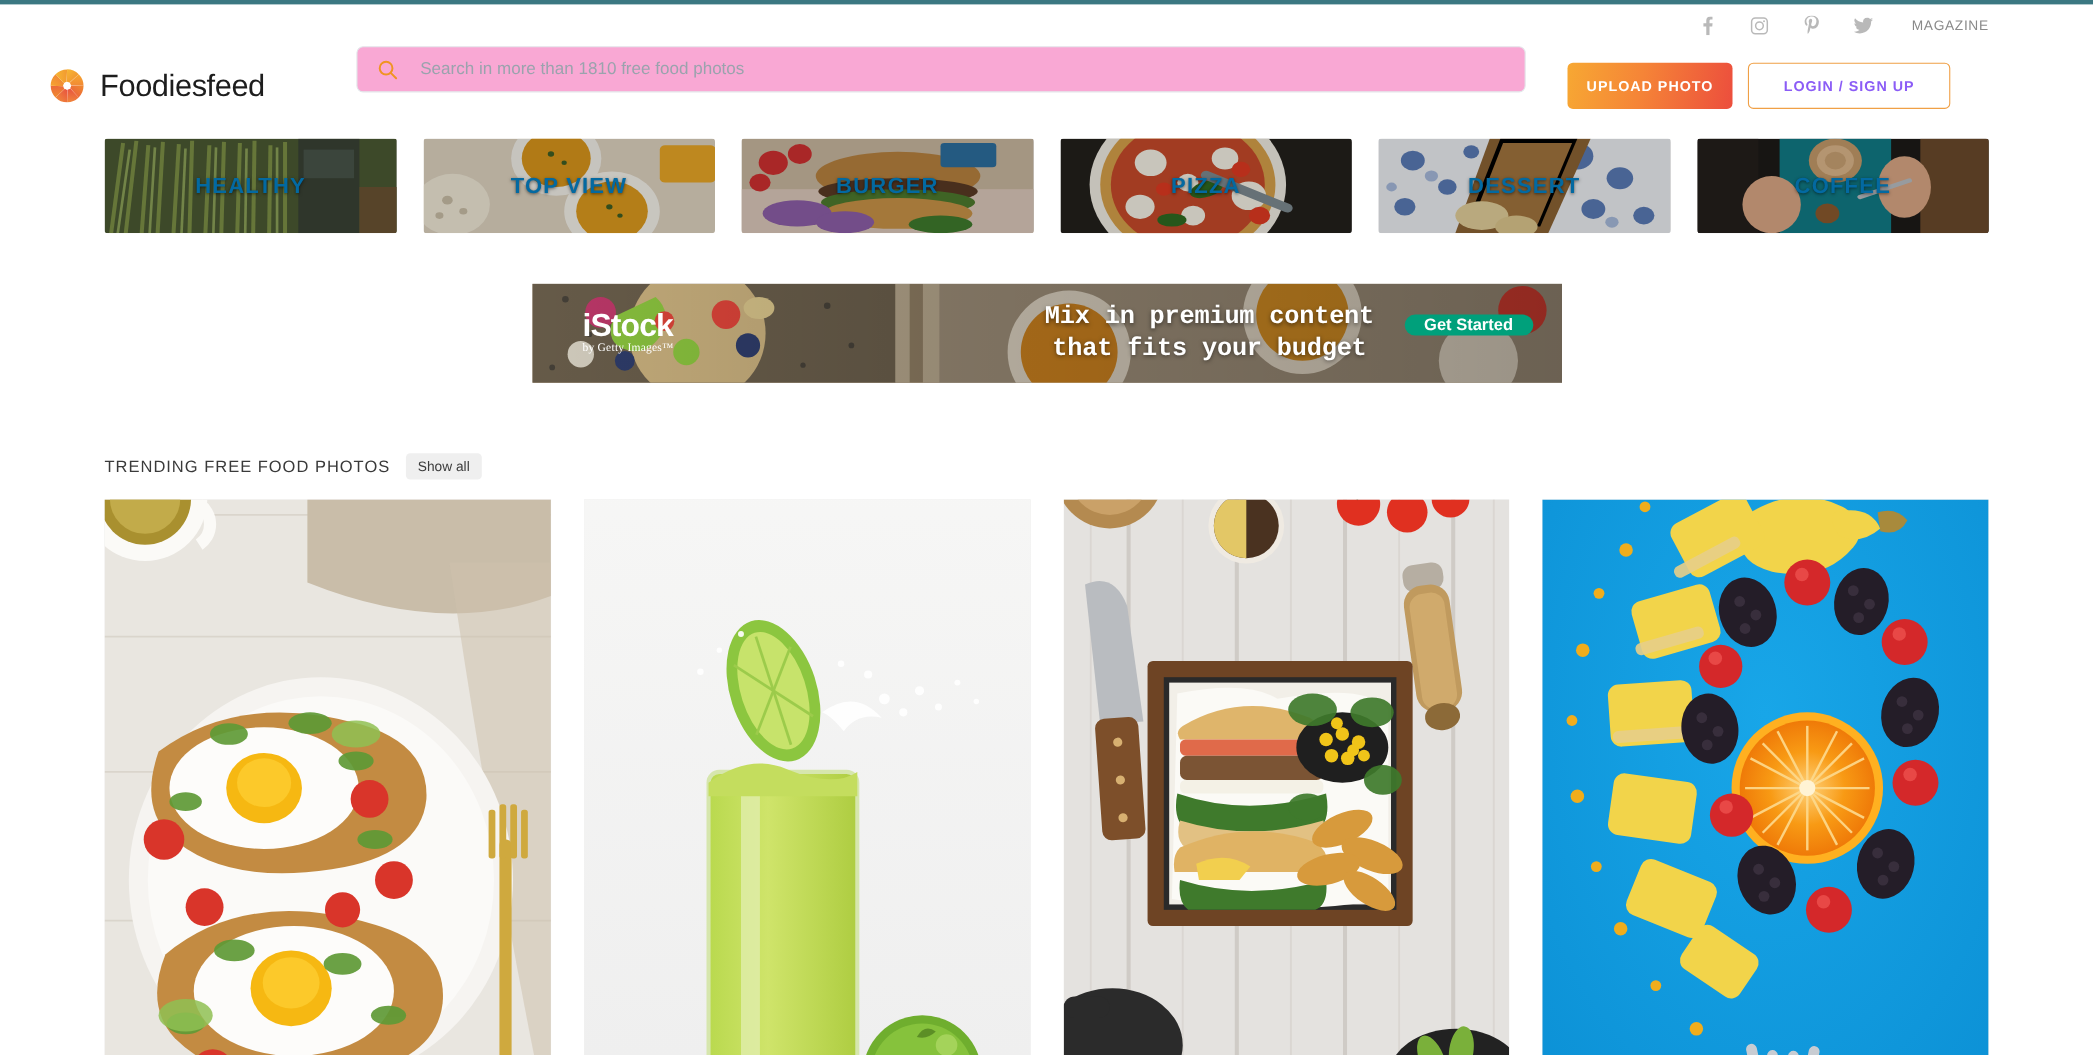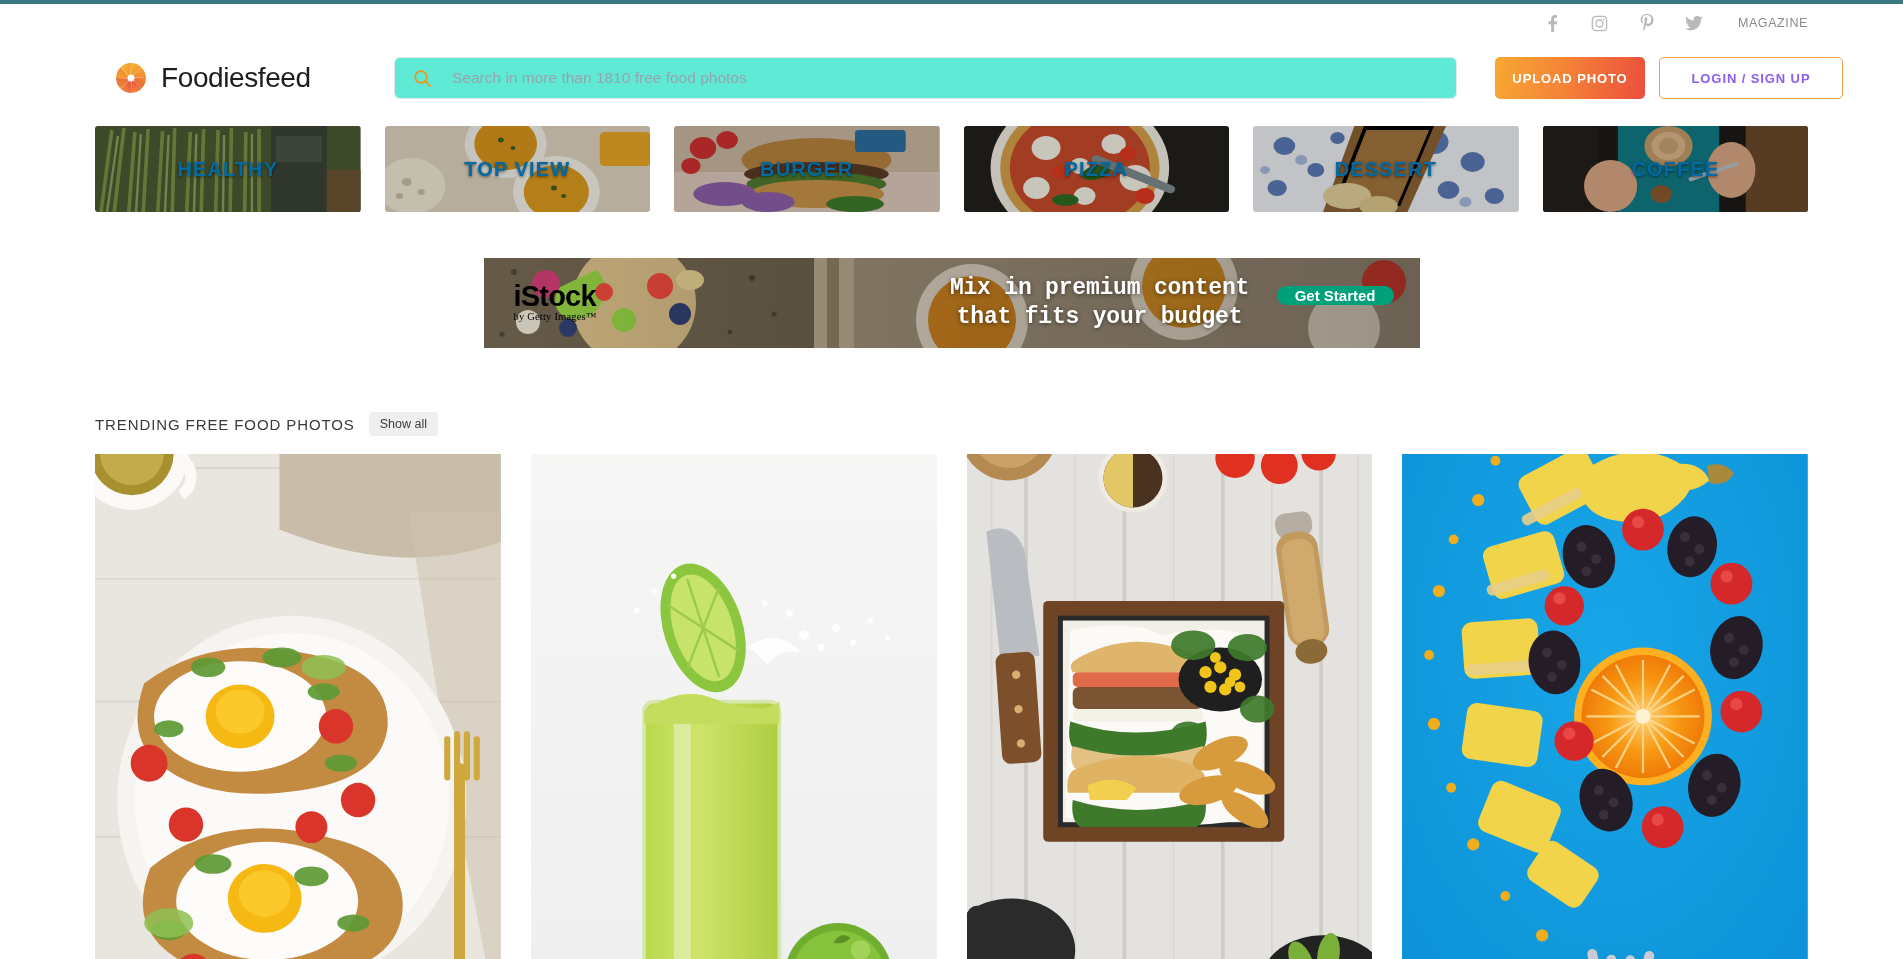--- a/index.html
+++ b/index.html
@@ -45,22 +45,21 @@
     letter-spacing: 0.6px;
     color: #8a8a8a;
     cursor: pointer;
     font-family: "Liberation Sans", sans-serif;
   }
 
   
   .header {
     height: 72px;
     display: flex;
-    align-items: center;
-    padding: 0 114px;
+    padding: 0 44px;
   }
   .brand {
     display: flex;
     align-items: center;
     gap: 13px;
     cursor: pointer;
     width: 240px;
     flex: none;
   }
   .brand-mark { width: 34px; height: 34px; flex: none; display:block; }
@@ -78,21 +77,21 @@
     position: relative;
   }
   .search-box {
     width: 100%;
     height: 42px;
     border: 1px solid #e3e6ea;
     border-radius: 6px;
     display: flex;
     align-items: center;
     padding-left: 18px;
-    background: #5eead4;
+    background: #f9a8d4;
   }
   .search-icon { flex: none; width: 19px; height: 19px; color: #f09423; }
   .search-input {
     border: 0;
     outline: 0;
     flex: 1;
     margin-left: 20px;
     font-size: 15.5px;
     color: #39434d;
     font-family: "Liberation Sans", sans-serif;
@@ -175,22 +174,22 @@
     height: 90px;
     position: relative;
     overflow: hidden;
     cursor: pointer;
     background: #8d7f6c;
   }
   .ad-photo { position: absolute; inset: 0; }
   .ad-scrim { position: absolute; inset: 0; background: linear-gradient(90deg, rgba(0,0,0,.05) 0%, rgba(0,0,0,.18) 42%, rgba(0,0,0,.30) 100%); }
   .ad-logo {
     position: absolute;
-    left: 30px; top: 24px;
-    color: #000000;
+    left: 46px; top: 24px;
+    color: #ffffff;
     line-height: 1;
   }
   .ad-logo-main { font-size: 29px; font-weight: bold; letter-spacing: -0.8px; font-family: "Liberation Sans", sans-serif; }
   .ad-logo-sub  { font-size: 10.5px; margin-top: 1px; letter-spacing: 0.2px; font-family: Liberation Serif, serif; text-align: center; }
   .ad-copy {
     position: absolute;
     left: 411px; top: 16px;
     width: 410px;
     text-align: center;
     color: #fff;

